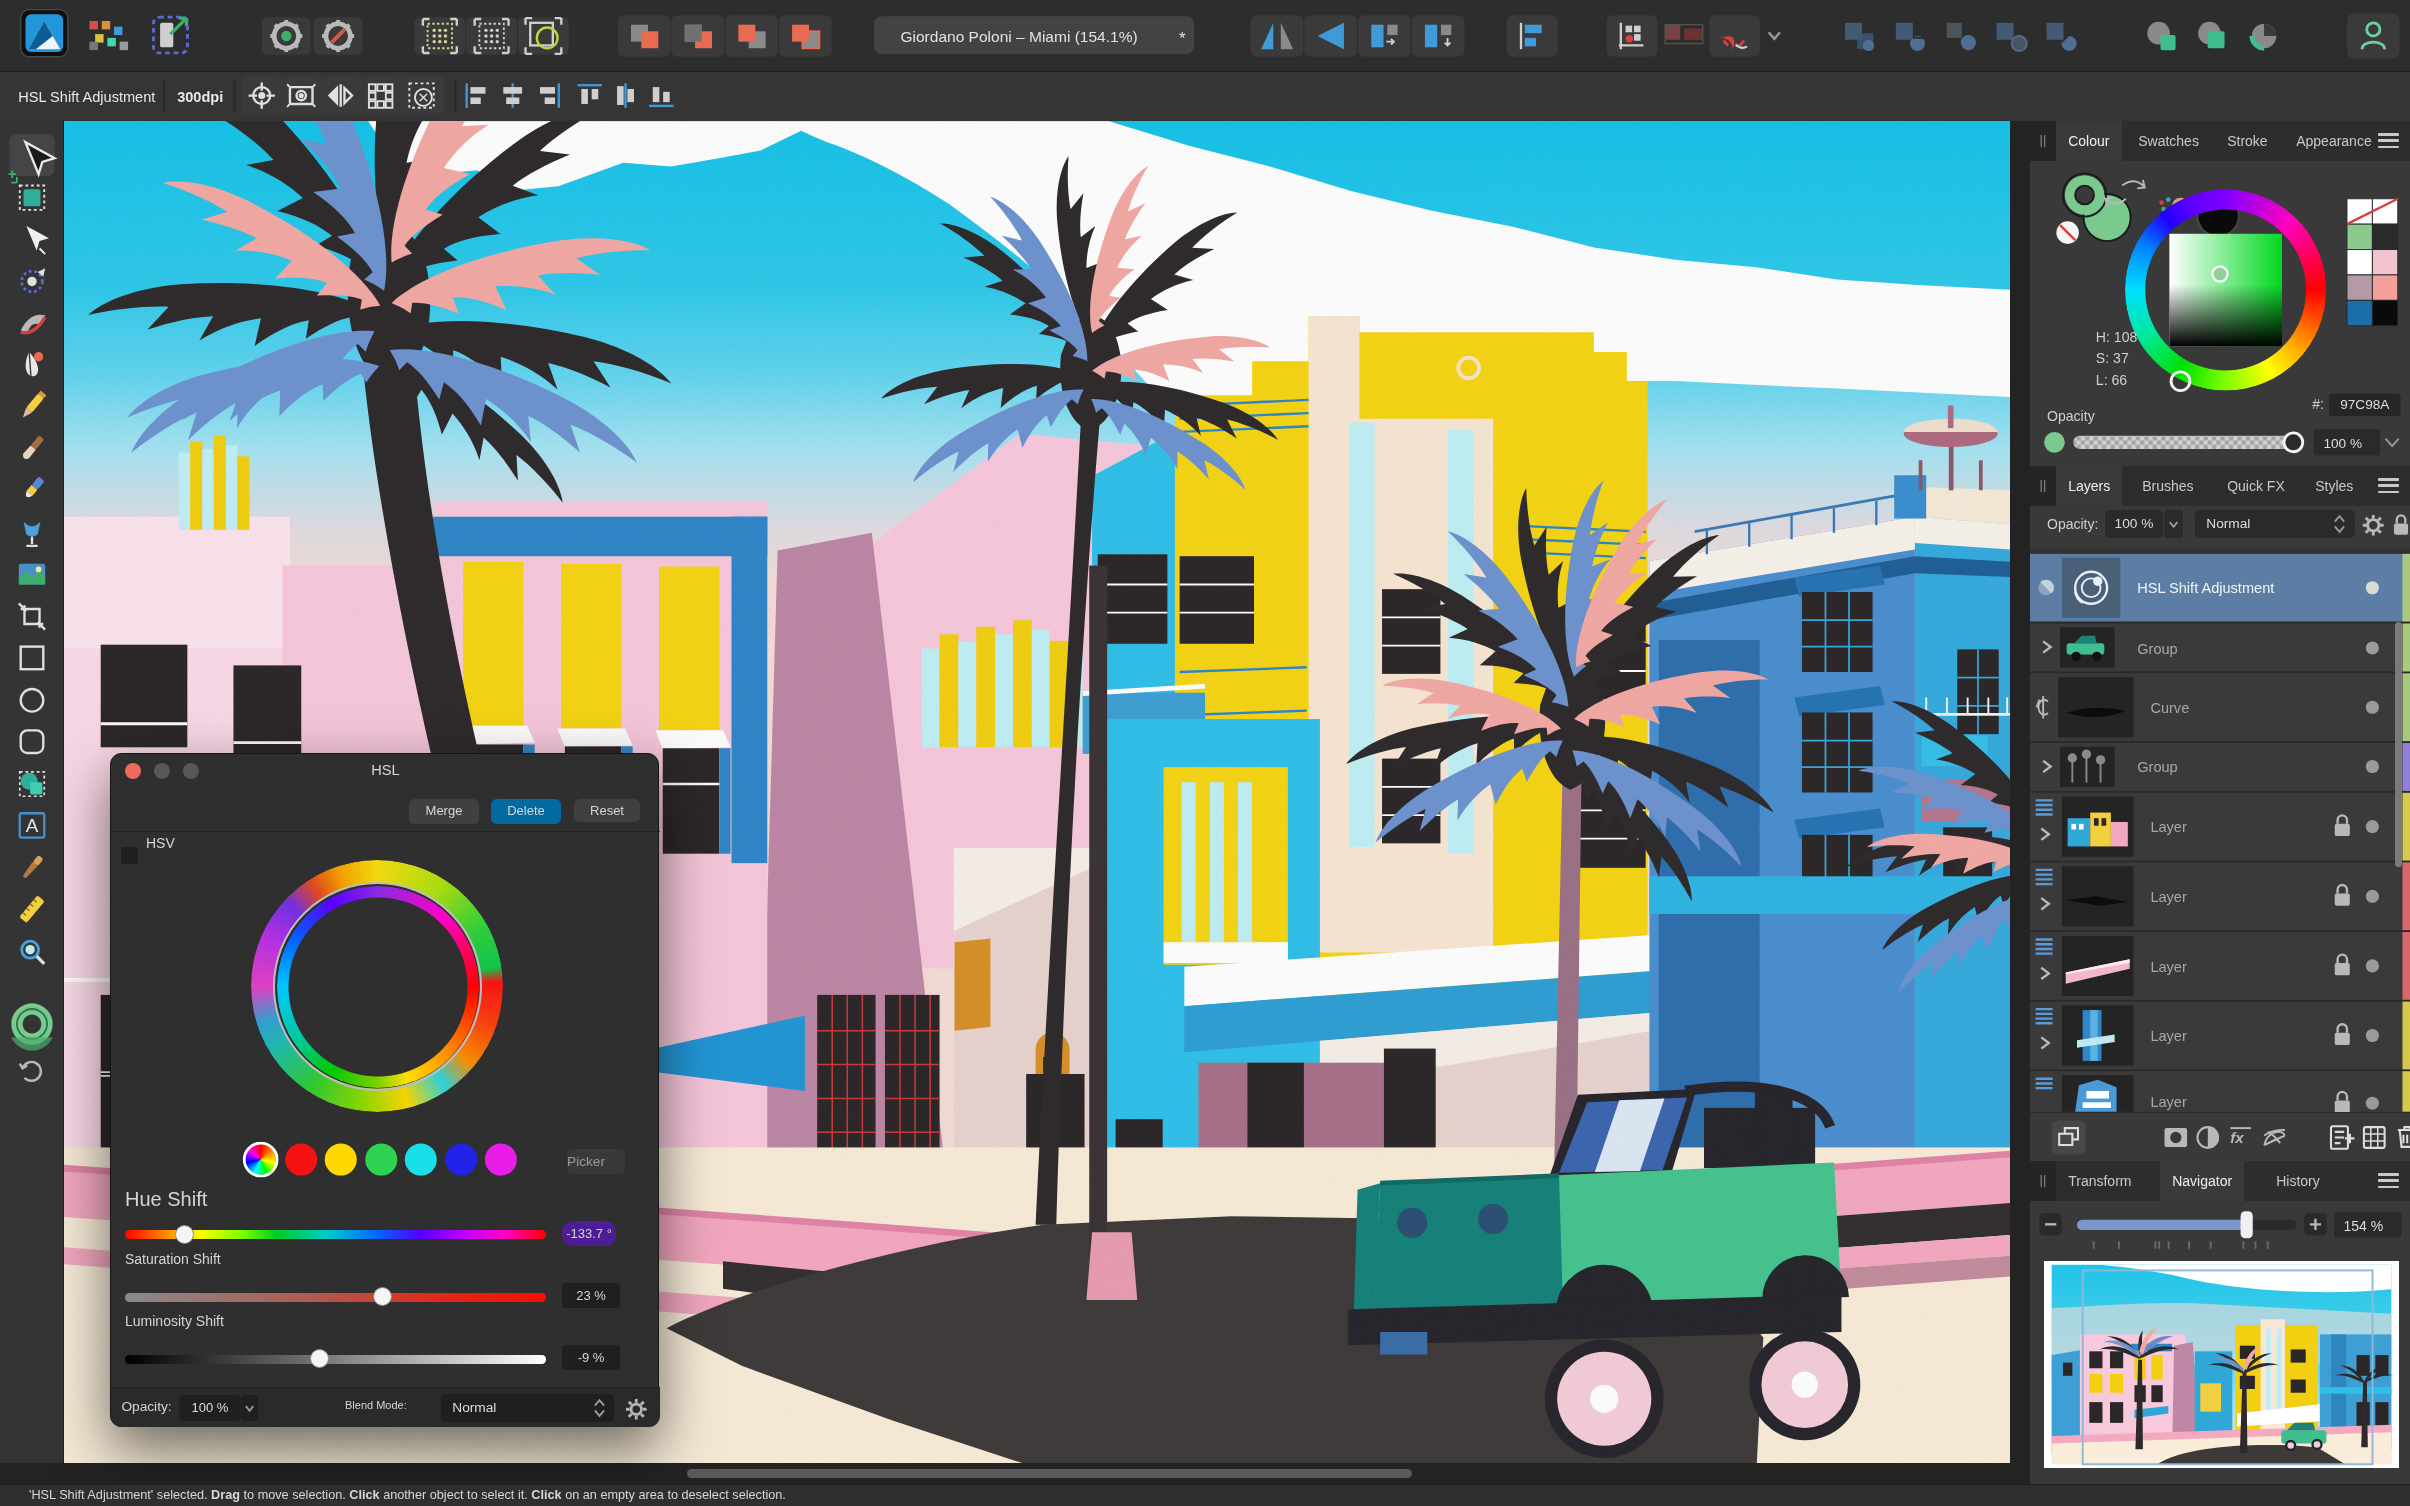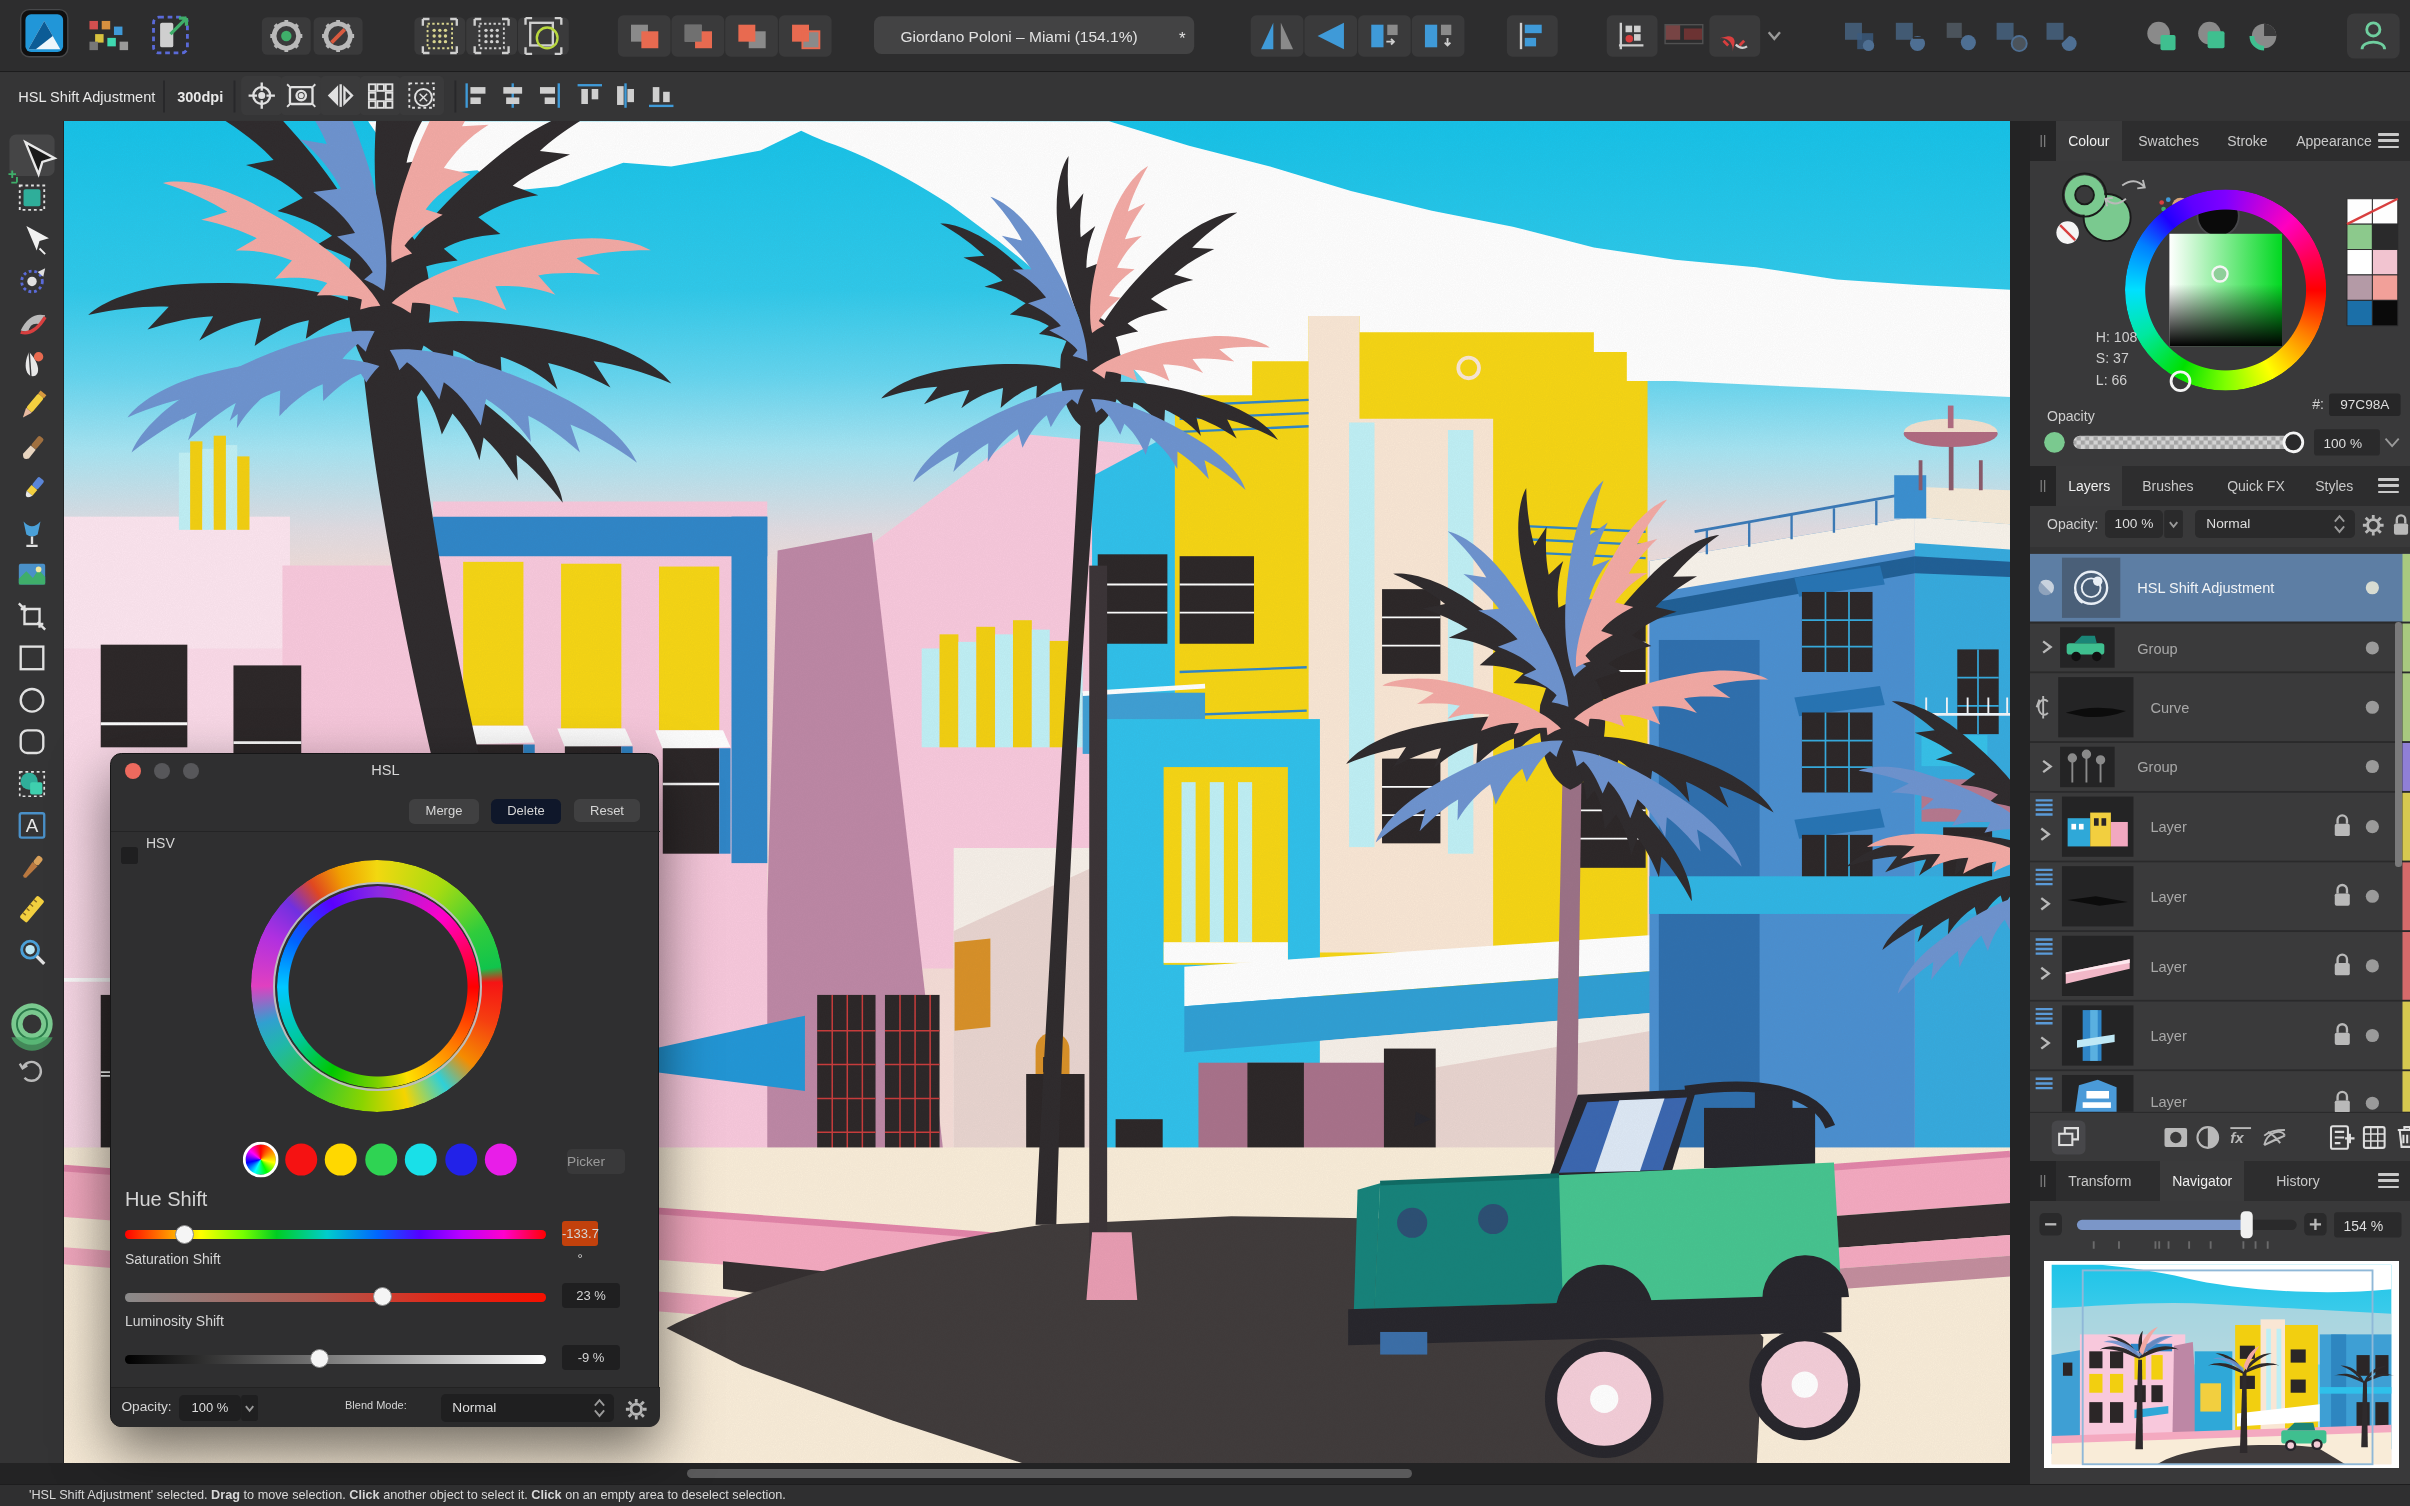--- a/index.html
+++ b/index.html
@@ -1210,21 +1210,21 @@
     </svg>
   </div>
 </div>
 
 <div class="abs" id="hsldialog" style="left:110px;top:753px;width:549px;height:674px;background:#2f2f30;border:0.9px solid #161617;border-radius:11.3px;box-shadow:0 22.6px 56px rgba(0,0,0,0.55);color:#d5d5d5;">
   <div class="abs" style="left:14px;top:8.5px;width:16px;height:16px;border-radius:50%;background:#ed6a5e;"></div>
   <div class="abs" style="left:43px;top:8.5px;width:16px;height:16px;border-radius:50%;background:#57575a;"></div>
   <div class="abs" style="left:72px;top:8.5px;width:16px;height:16px;border-radius:50%;background:#57575a;"></div>
   <div class="abs" style="left:0;top:7.5px;width:549px;text-align:center;font-size:14.6px;color:#d8d8d8;">HSL</div>
   <div class="abs" style="left:298px;top:45px;width:70px;height:24.5px;background:#404041;border-radius:5.6px;text-align:center;line-height:24.5px;font-size:13px;">Merge</div>
-  <div class="abs" style="left:380px;top:45px;width:70px;height:24.5px;background:#0f172a;border-radius:5.6px;text-align:center;line-height:24.5px;font-size:13px;">Delete</div>
+  <div class="abs" style="left:380px;top:45px;width:70px;height:24.5px;background:#0369a1;border-radius:5.6px;text-align:center;line-height:24.5px;font-size:13px;">Delete</div>
   <div class="abs" style="left:463px;top:45px;width:66px;height:23px;background:#404041;border-radius:5.6px;text-align:center;line-height:24.5px;font-size:13px;">Reset</div>
   <div class="abs" style="left:0;top:77px;width:549px;height:0.9px;background:#242425;"></div>
   <div class="abs" style="left:10.4px;top:93px;width:17px;height:17px;background:#1f1f20;border-radius:2.8px;"></div>
   <div class="abs" style="left:35px;top:81px;font-size:14px;">HSV</div>
 
   <div class="abs" style="left:140px;top:106px;width:252px;height:252px;border-radius:50%;background:conic-gradient(from 0deg, #f2d810, #a8dc10 9%, #30cc3c 17%, #10c44c 22.5%, #f51414 24.5%, #f54010 30%, #f58c00 36%, #2fd0d8 40.5%, #f5d400 46%, #8ad400 52%, #32c832 59%, #20b8a8 66%, #30a0d0 70%, #e040c0 75%, #b030e0 82%, #7030e0 87%, #e04820 91%, #f0a000 95%, #f2d810 100%);-webkit-mask:radial-gradient(circle closest-side, transparent 102px, #000 103px);mask:radial-gradient(circle closest-side, transparent 102px, #000 103px);"></div>
 
   <div class="abs" style="left:162px;top:128px;width:209px;height:209px;border-radius:50%;border:2.8px solid #bdbdbd;"></div>
 
   <div class="abs" style="left:166px;top:132px;width:202px;height:202px;border-radius:50%;background:conic-gradient(from 0deg, #8a2be2, #ff00c8 12%, #ff0000 25%, #ff8c00 37%, #ffe000 45%, #7fd000 50%, #00c800 58%, #00c8a0 66%, #00c8ff 75%, #0064ff 83%, #5a00ff 92%, #8a2be2 100%);-webkit-mask:radial-gradient(circle closest-side, transparent 89px, #000 90px);mask:radial-gradient(circle closest-side, transparent 89px, #000 90px);"></div>
@@ -1236,21 +1236,21 @@
     <circle cx="287" cy="27" r="17" fill="#2fd353"></circle>
     <circle cx="329" cy="27" r="17" fill="#19e0e8"></circle>
     <circle cx="372" cy="27" r="17" fill="#2222e8"></circle>
     <circle cx="414" cy="27" r="17" fill="#e81ee8"></circle>
   </svg>
   <div class="abs" style="left:456px;top:395px;width:58px;height:25.4px;background:#39393a;border-radius:4.7px;color:#9a9a9a;text-align:left;line-height:25.4px;font-size:13.7px;">Picker</div>
 
   <div class="abs" style="left:14px;top:434px;font-size:20px;">Hue Shift</div>
   <div class="abs" style="left:14px;top:476px;width:421px;height:8.5px;border-radius:4.2px;background:linear-gradient(to right,#f00,#ff8000 9%,#ff0 18%,#7f0 28%,#0c2 36%,#0cc 48%,#06f 60%,#50f 70%,#b0f 80%,#f0c 90%,#f00);"></div>
   <div class="abs" style="left:64px;top:471px;width:19px;height:19px;border-radius:50%;background:#f5f5f5;border:0.9px solid #8a8a8a;"></div>
-  <div class="abs" style="left:451px;top:467px;width:36px;height:25.4px;background:#c2410c;border-radius:3px;text-align:center;line-height:25.4px;font-size:13px;">-133.7 °</div>
+  <div class="abs" style="left:451px;top:467px;width:54px;height:25.4px;background:#4c1d95;border-radius:10px;text-align:center;line-height:25.4px;font-size:13px;">-133.7 °</div>
 
   <div class="abs" style="left:14px;top:496px;font-size:14px;margin-top:0;top:496px;">&nbsp;</div>
   <div class="abs" style="left:14px;top:497px;font-size:14px;">Saturation Shift</div>
   <div class="abs" style="left:14px;top:539px;width:421px;height:8.5px;border-radius:4.2px;background:linear-gradient(to right,#8a8a8a,#b05a50 45%,#e02818 75%,#f51000);"></div>
   <div class="abs" style="left:262px;top:533px;width:19px;height:19px;border-radius:50%;background:#f5f5f5;border:0.9px solid #8a8a8a;"></div>
   <div class="abs" style="left:451px;top:529px;width:58px;height:25.4px;background:#1f1f20;border-radius:3.8px;text-align:center;line-height:25.4px;font-size:13px;">23 %</div>
 
   <div class="abs" style="left:14px;top:559px;font-size:14px;">Luminosity Shift</div>
   <div class="abs" style="left:14px;top:601px;width:421px;height:8.5px;border-radius:4.2px;background:linear-gradient(to right,#000,#fff);"></div>
   <div class="abs" style="left:199px;top:595px;width:19px;height:19px;border-radius:50%;background:#f5f5f5;border:0.9px solid #8a8a8a;"></div>

